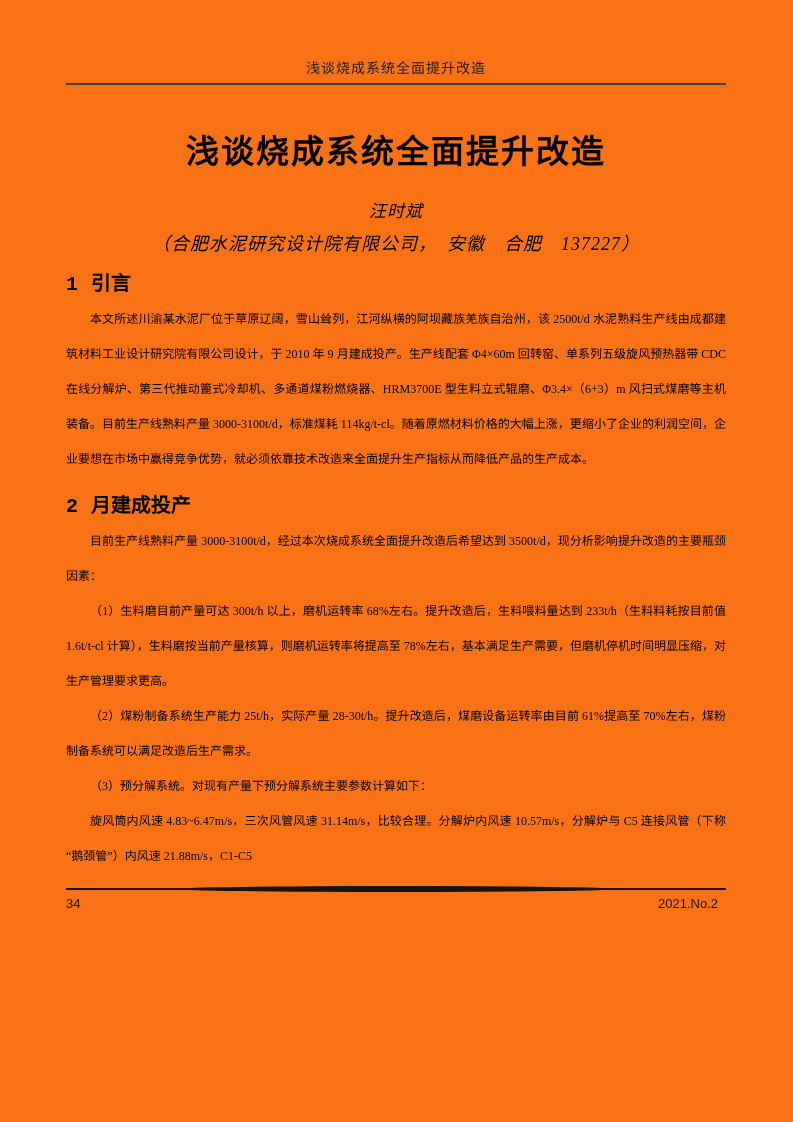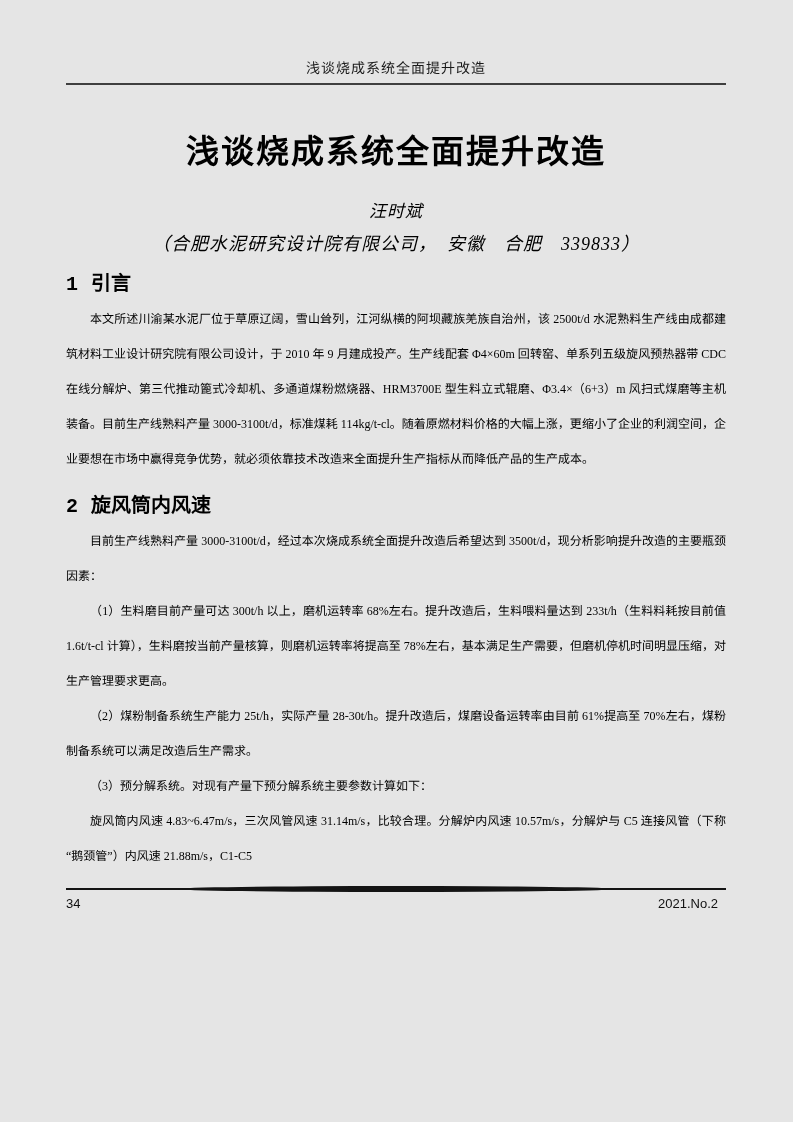--- a/index.html
+++ b/index.html
@@ -5,21 +5,21 @@
   html, body {
     margin: 0;
     padding: 0;
     background: #ffffff;
   }
   .page {
     position: relative;
     width: 793px;
     height: 1122px;
     margin: 0 auto;
-    background: #e5e5e5;
+    background: #f97316;
     box-sizing: border-box;
     padding: 57px 67px 0 66px;
     color: #000000;
     font-family: "Liberation Serif", serif;
     overflow: hidden;
   }
   .running-title {
     text-align: center;
     font-size: 14px;
     letter-spacing: 1px;
@@ -109,32 +109,32 @@
 
 <div class="page">
 
   <div class="running-title">浅谈烧成系统全面提升改造</div>
   <div class="header-rule"></div>
 
   <h1 class="article-title" style="margin-bottom:0;">浅谈烧成系统全面提升改造</h1>
 
   <div class="author">汪时斌</div>
 
-  <div class="affiliation">（合肥水泥研究设计院有限公司，　安徽　合肥　339833）</div>
+  <div class="affiliation">（合肥水泥研究设计院有限公司，　安徽　合肥　137227）</div>
 
   <div class="section">
     <div class="section-heading">
       <span class="sec-num">1</span><span class="sec-title">引言</span>
     </div>
     <p class="body-para">本文所述川渝某水泥厂位于草原辽阔，雪山耸列，江河纵横的阿坝藏族羌族自治州，该 2500t/d 水泥熟料生产线由成都建筑材料工业设计研究院有限公司设计，于 2010 年 9 月建成投产。生产线配套 Φ4×60m 回转窑、单系列五级旋风预热器带 CDC 在线分解炉、第三代推动篦式冷却机、多通道煤粉燃烧器、HRM3700E 型生料立式辊磨、Φ3.4×（6+3）m 风扫式煤磨等主机装备。目前生产线熟料产量 3000-3100t/d，标准煤耗 114kg/t-cl。随着原燃材料价格的大幅上涨，更缩小了企业的利润空间，企业要想在市场中赢得竞争优势，就必须依靠技术改造来全面提升生产指标从而降低产品的生产成本。</p>
   </div>
 
   <div class="section">
     <div class="section-heading">
-      <span class="sec-num">2</span><span class="sec-title">旋风筒内风速</span>
+      <span class="sec-num">2</span><span class="sec-title">月建成投产</span>
     </div>
     <p class="body-para">目前生产线熟料产量 3000-3100t/d，经过本次烧成系统全面提升改造后希望达到 3500t/d，现分析影响提升改造的主要瓶颈因素：</p>
     <p class="body-para">（1）生料磨目前产量可达 300t/h 以上，磨机运转率 68%左右。提升改造后，生料喂料量达到 233t/h（生料料耗按目前值 1.6t/t-cl 计算），生料磨按当前产量核算，则磨机运转率将提高至 78%左右，基本满足生产需要，但磨机停机时间明显压缩，对生产管理要求更高。</p>
     <p class="body-para">（2）煤粉制备系统生产能力 25t/h，实际产量 28-30t/h。提升改造后，煤磨设备运转率由目前 61%提高至 70%左右，煤粉制备系统可以满足改造后生产需求。</p>
     <p class="body-para">（3）预分解系统。对现有产量下预分解系统主要参数计算如下：</p>
     <p class="body-para">旋风筒内风速 4.83~6.47m/s，三次风管风速 31.14m/s，比较合理。分解炉内风速 10.57m/s，分解炉与 C5 连接风管（下称“鹅颈管”）内风速 21.88m/s，C1-C5</p>
   </div>
 
   <div class="footer">
     <div class="footer-rule">

